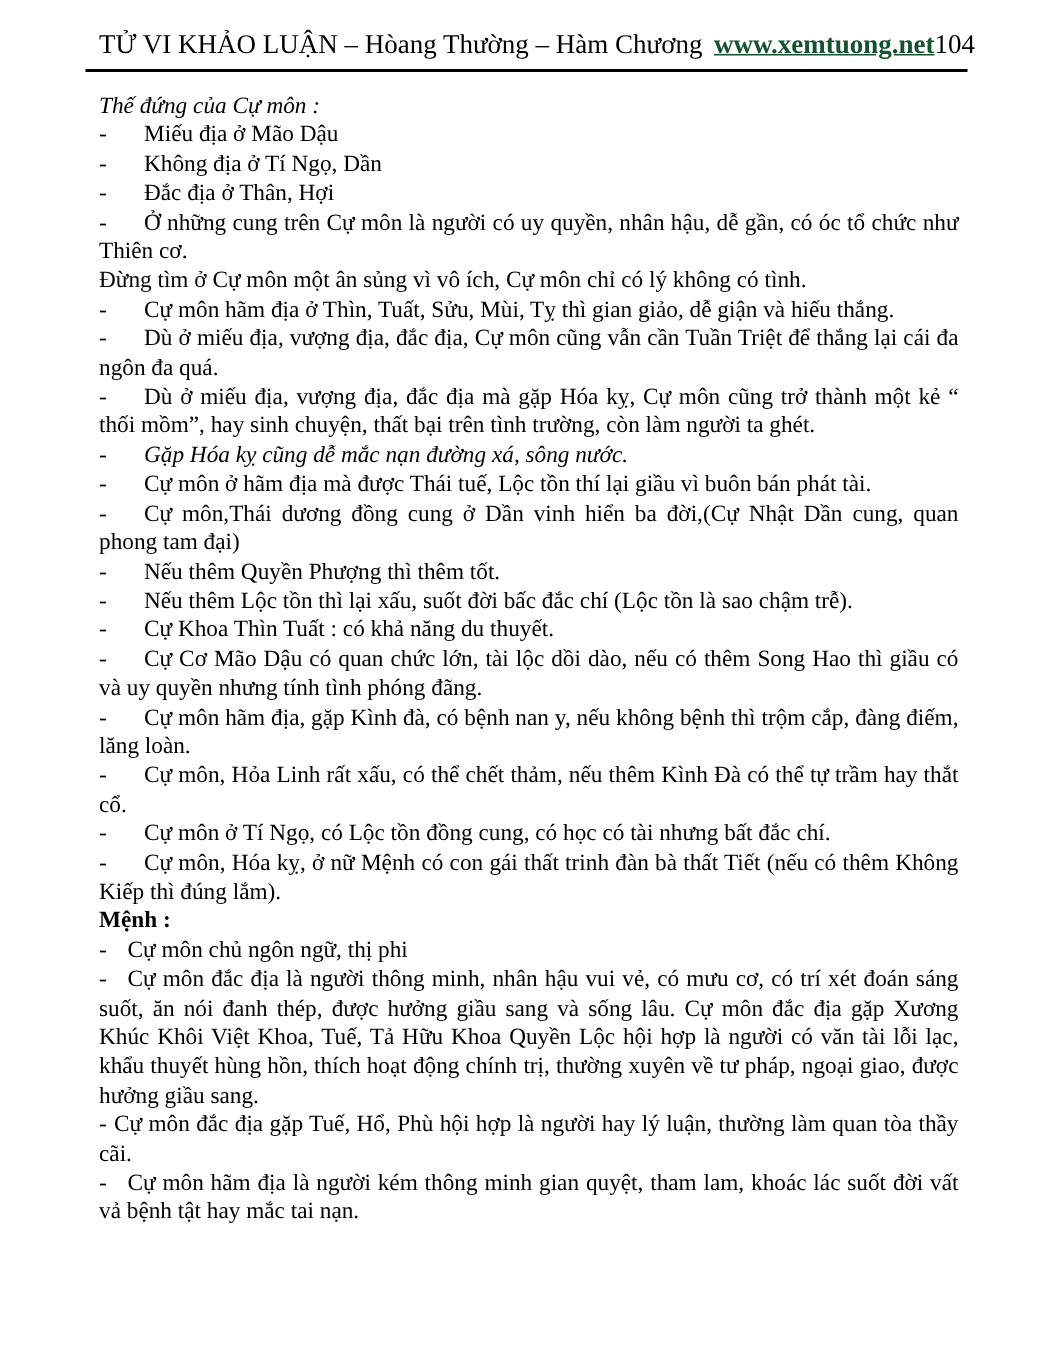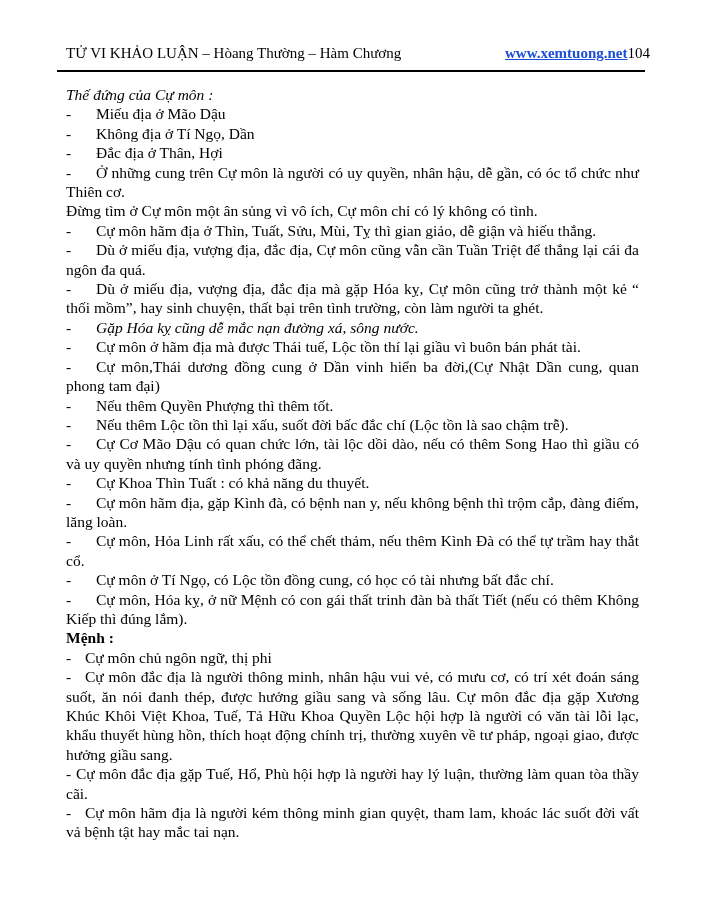--- a/index.html
+++ b/index.html
@@ -10,30 +10,30 @@
     margin:0 auto;
     background:#ffffff;
     font-family:"Liberation Serif", "DejaVu Serif", serif;
     color:#000;
     overflow:hidden;
     box-sizing:border-box;
   }
   .header {
     display:flex;
     align-items:baseline;
-    padding:44px 55px 0 66px;
-    font-size:15px;
+    padding:20px 55px 0 66px;
+    font-size:18px;
     line-height:19px;
     white-space:nowrap;
   }
   .header .title { flex:0 0 auto; }
   .header .spacer { flex:1 1 auto; }
   .header .site-link {
     font-weight:bold;
-    color:#1d4ed8;
+    color:#14532d;
     text-decoration:underline;
     cursor:pointer;
   }
   .header .pagenum { }
   .rule {
     border:none;
     border-top:2px solid #000;
     margin:7px 60px 0 57px;
   }
   .body {
@@ -80,22 +80,22 @@
     <p><span class="dash d30">-</span><span>Cự môn hãm địa ở Thìn, Tuất, Sửu, Mùi, Tỵ thì gian giảo, dễ giận và hiếu thắng.</span></p>
     <p><span class="dash d30">-</span><span>Dù ở miếu địa, vượng địa, đắc địa, Cự môn cũng vẫn cần Tuần Triệt để thắng lại cái đa ngôn đa quá.</span></p>
     <p><span class="dash d30">-</span><span>Dù ở miếu địa, vượng địa, đắc địa mà gặp Hóa kỵ, Cự môn cũng trở thành một kẻ “ thối mồm”, hay sinh chuyện, thất bại trên tình trường, còn làm người ta ghét.</span></p>
     <p class="it"><span class="dash d30">-</span><span>Gặp Hóa kỵ cũng dễ mắc nạn đường xá, sông nước.</span></p>
     <p><span class="dash d30">-</span><span>Cự môn ở hãm địa mà được Thái tuế, Lộc tồn thí lại giầu vì buôn bán phát tài.</span></p>
 
 
     <p><span class="dash d30">-</span><span>Cự môn,Thái dương đồng cung ở Dần vinh hiển ba đời,(Cự Nhật Dần cung, quan phong tam đại)</span></p>
     <p><span class="dash d30">-</span><span>Nếu thêm Quyền Phượng thì thêm tốt.</span></p>
     <p><span class="dash d30">-</span><span>Nếu thêm Lộc tồn thì lại xấu, suốt đời bấc đắc chí (Lộc tồn là sao chậm trễ).</span></p>
+    <p><span class="dash d30">-</span><span>Cự Khoa Thìn Tuất : có khả năng du thuyết.</span></p>
     <p><span class="dash d30">-</span><span>Cự Cơ Mão Dậu có quan chức lớn, tài lộc dồi dào, nếu có thêm Song Hao thì giầu có và uy quyền nhưng tính tình phóng đãng.</span></p>
-    <p><span class="dash d30">-</span><span>Cự Khoa Thìn Tuất : có khả năng du thuyết.</span></p>
     <p><span class="dash d30">-</span><span>Cự môn hãm địa, gặp Kình đà, có bệnh nan y, nếu không bệnh thì trộm cắp, đàng điếm, lăng loàn.</span></p>
     <p><span class="dash d30">-</span><span>Cự môn, Hỏa Linh rất xấu, có thể chết thảm, nếu thêm Kình Đà có thể tự trầm hay thắt cổ.</span></p>
     <p><span class="dash d30">-</span><span>Cự môn ở Tí Ngọ, có Lộc tồn đồng cung, có học có tài nhưng bất đắc chí.</span></p>
     <p><span class="dash d30">-</span><span>Cự môn, Hóa kỵ, ở nữ Mệnh có con gái thất trinh đàn bà thất Tiết (nếu có thêm Không Kiếp thì đúng lắm).</span></p>
 
     <p class="bd"><span>Mệnh :</span></p>
 
     <p><span class="dash d19">-</span><span>Cự môn chủ ngôn ngữ, thị phi</span></p>
     <p><span class="dash d19">-</span><span>Cự môn đắc địa là người thông minh, nhân hậu vui vẻ, có mưu cơ, có trí xét đoán sáng suốt, ăn nói đanh thép, được hưởng giầu sang và sống lâu. Cự môn đắc địa gặp Xương Khúc Khôi Việt Khoa, Tuế, Tả Hữu Khoa Quyền Lộc hội hợp là người có văn tài lỗi lạc, khẩu thuyết hùng hồn, thích hoạt động chính trị, thường xuyên về tư pháp, ngoại giao, được hưởng giầu sang.</span></p>
     <p><span class="dash d10">-</span><span>Cự môn đắc địa gặp Tuế, Hổ, Phù hội hợp là người hay lý luận, thường làm quan tòa thầy cãi.</span></p>

